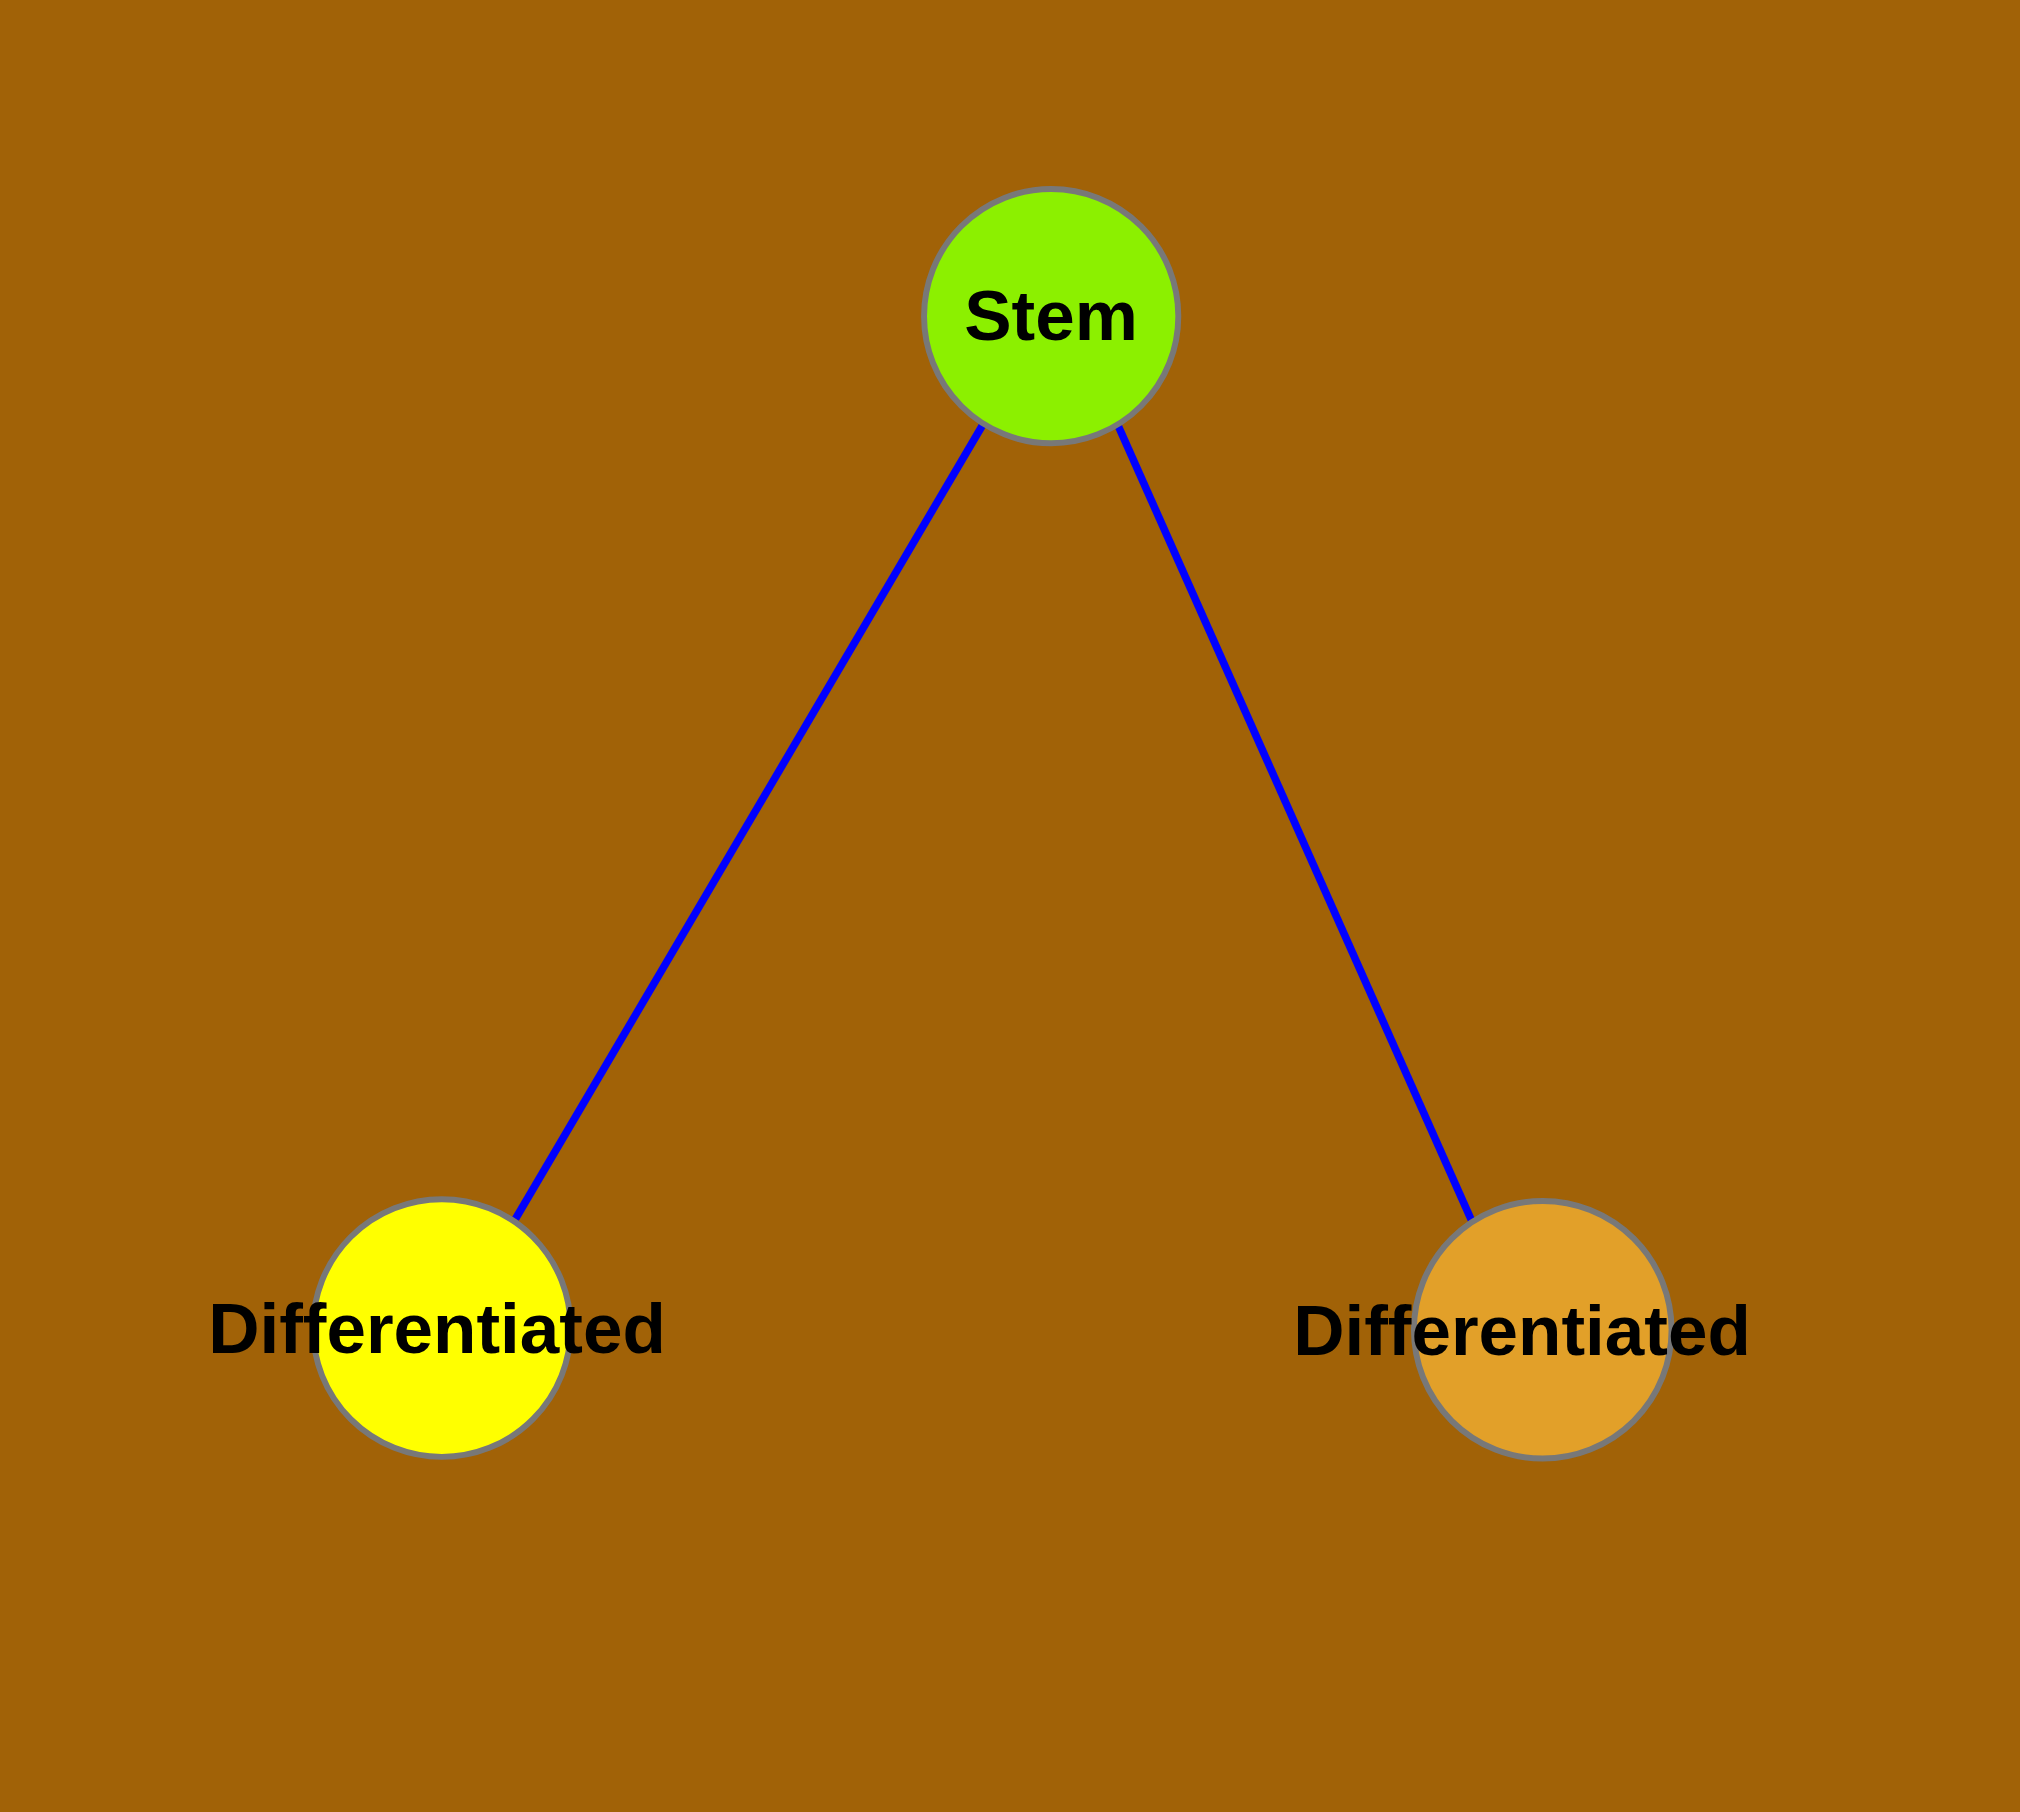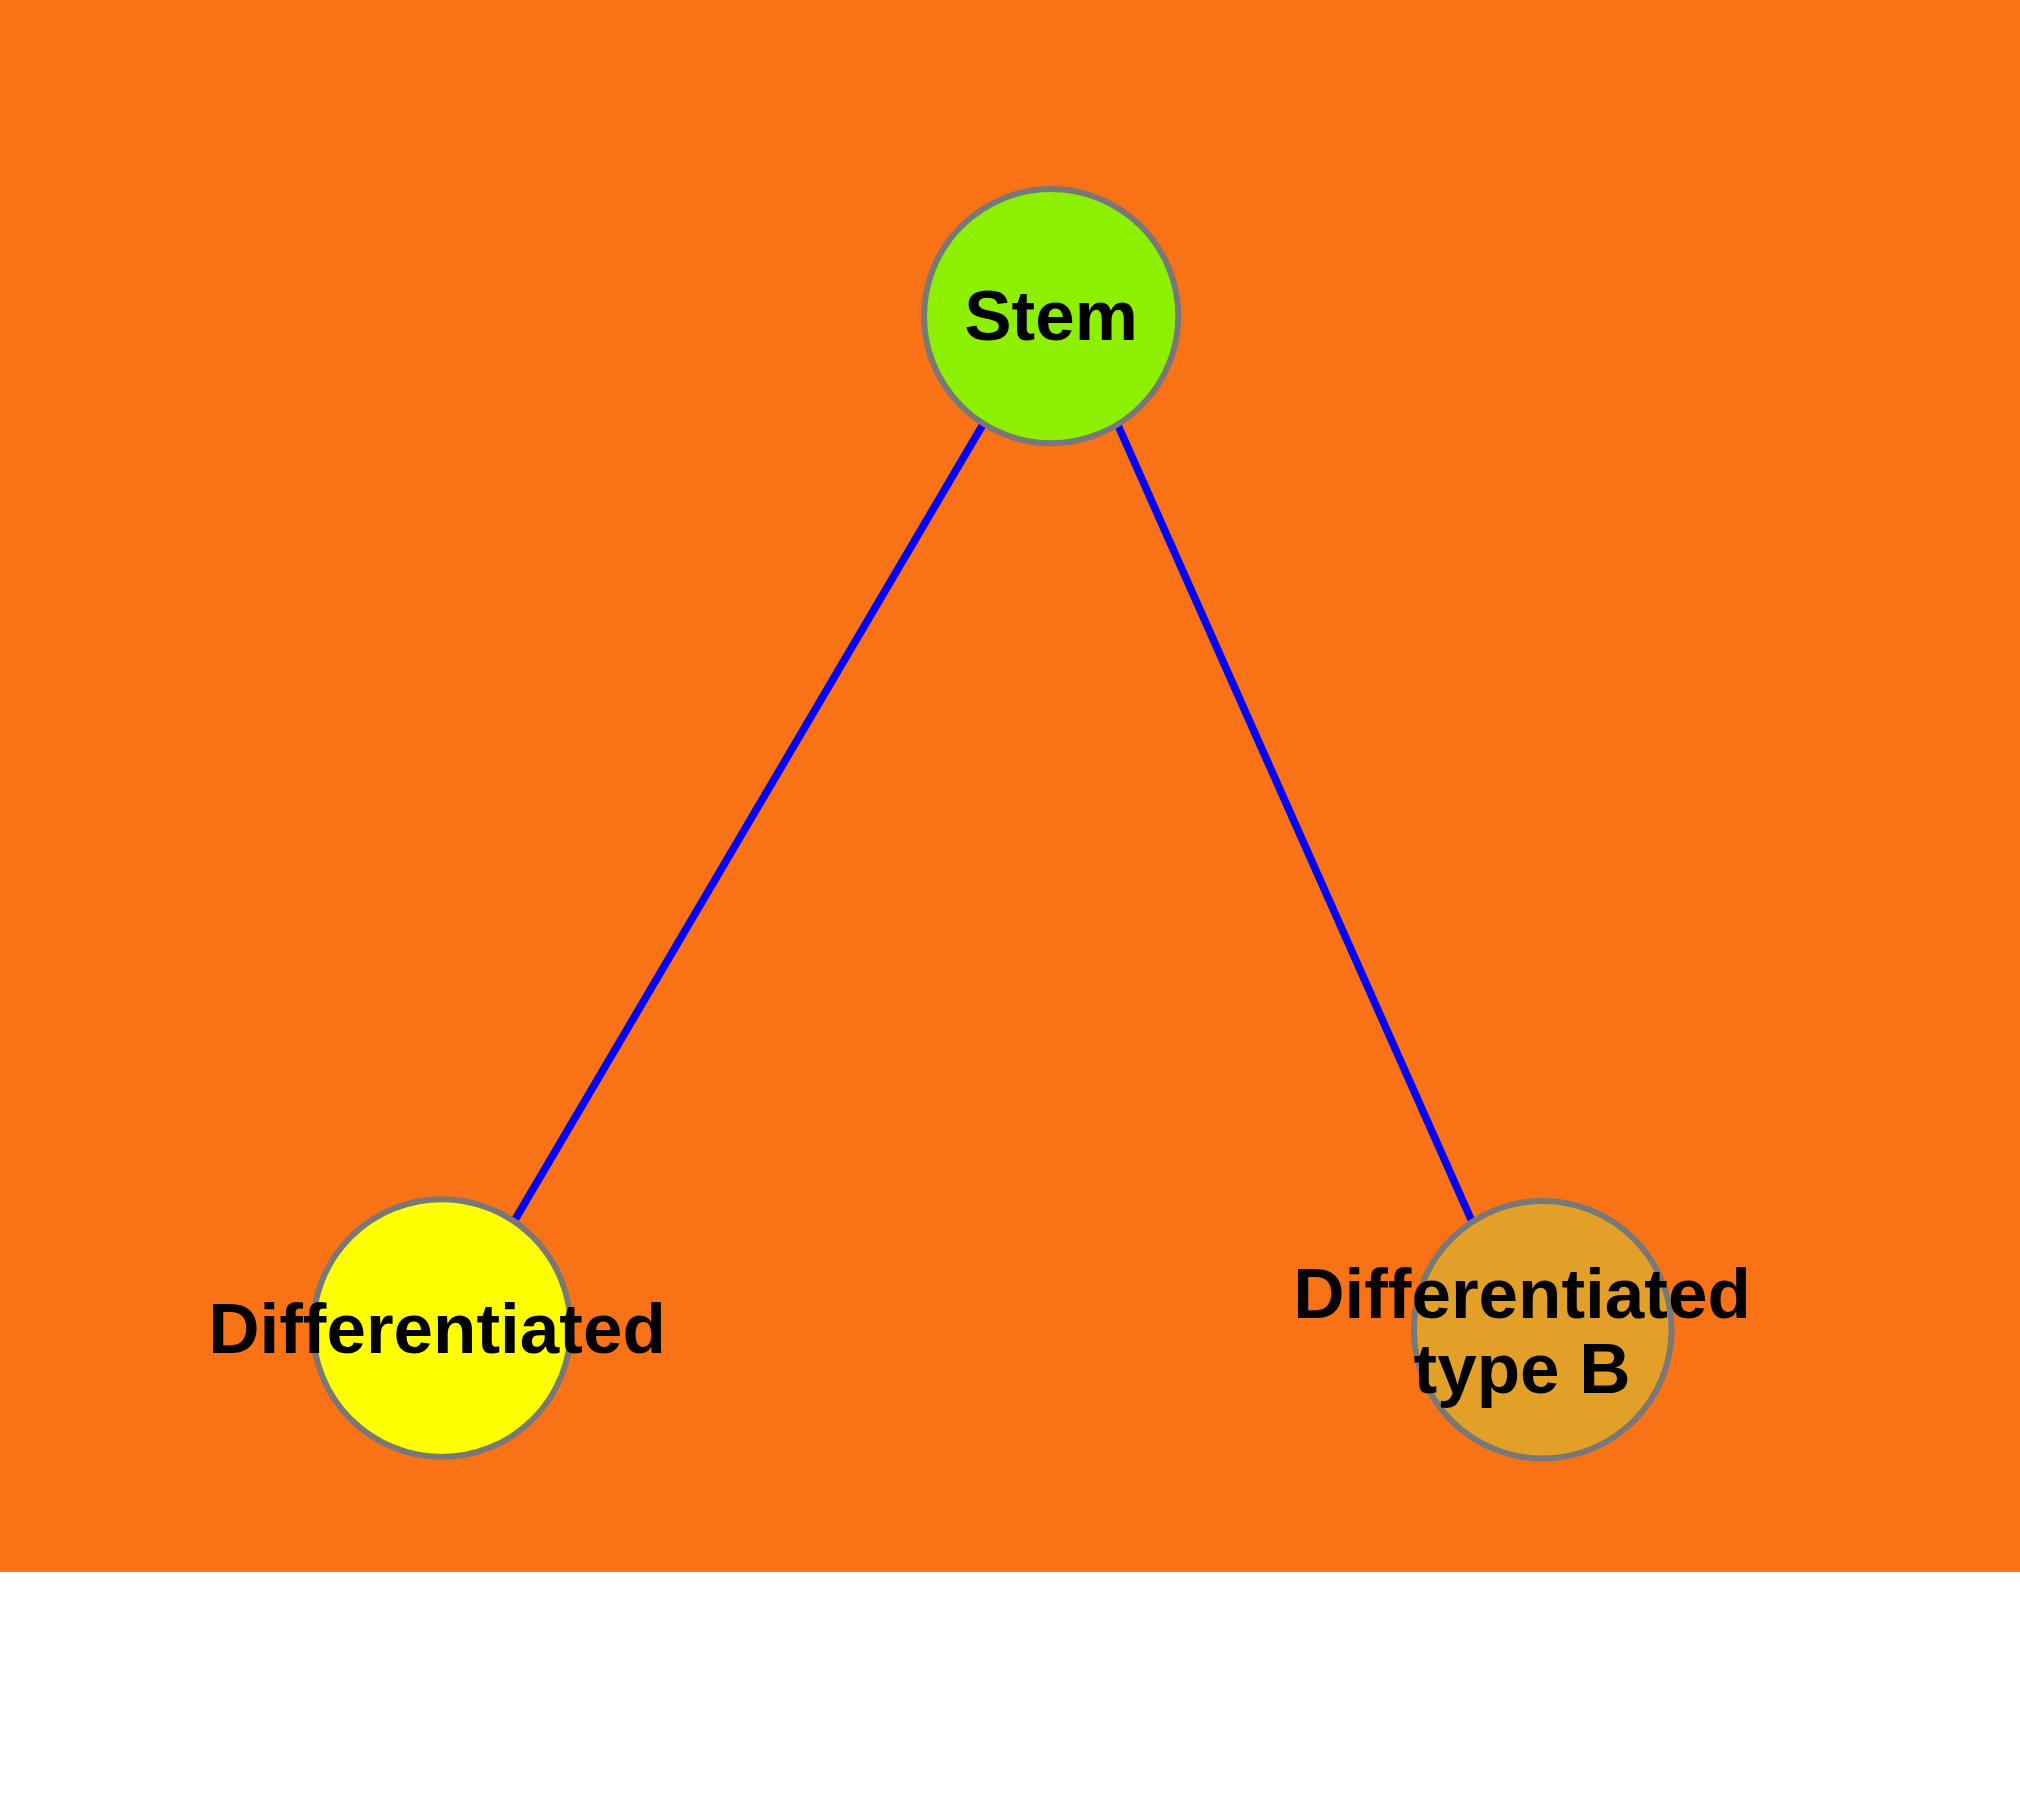--- a/index.html
+++ b/index.html
@@ -39,21 +39,21 @@
   .node-label.one-line {
     font-size: 71px;
   }
   .label-line {
     display: block;
   }
 </style>
 </head>
 <body>
 
-<div id="canvas" style="width: 2021px; height: 1572px; background: #f97316;">
+<div id="canvas" style="width: 2021px; height: 1812px; background: #a16207;">
 
   <svg id="graph-svg" viewBox="0 0 2384 2138">
     <g>
       <line x1="1160" y1="500" x2="608" y2="1438" stroke="#0000ff" stroke-width="9" stroke-linecap="butt"></line>
       <line x1="1318" y1="500" x2="1736" y2="1440" stroke="#0000ff" stroke-width="9" stroke-linecap="butt"></line>
     </g>
     <g>
       <circle cx="1240" cy="373" r="150" fill="#8cf000" stroke="#787878" stroke-width="7"></circle>
       <circle cx="521" cy="1567" r="152" fill="#ffff00" stroke="#787878" stroke-width="7"></circle>
       <circle cx="1820" cy="1569" r="152" fill="#e2a029" stroke="#787878" stroke-width="7"></circle>
@@ -63,17 +63,16 @@
   <div class="node-label one-line" style="left: 1051px; top: 316px; font-size: 71px; color: rgb(0, 0, 0);">
     <span class="label-line">Stem</span>
   </div>
 
   <div class="node-label two-line" style="left: 437px; top: 1329px; font-size: 71px; color: rgb(0, 0, 0);">
     <span class="label-line">Differentiated</span>
   </div>
 
   <div class="node-label two-line" style="left: 1522px; top: 1331px; font-size: 71px; color: rgb(0, 0, 0);">
     <span class="label-line">Differentiated</span>
-    <span class="label-line">type B</span>
   </div>
 
 </div>
 
 
 </body></html>

